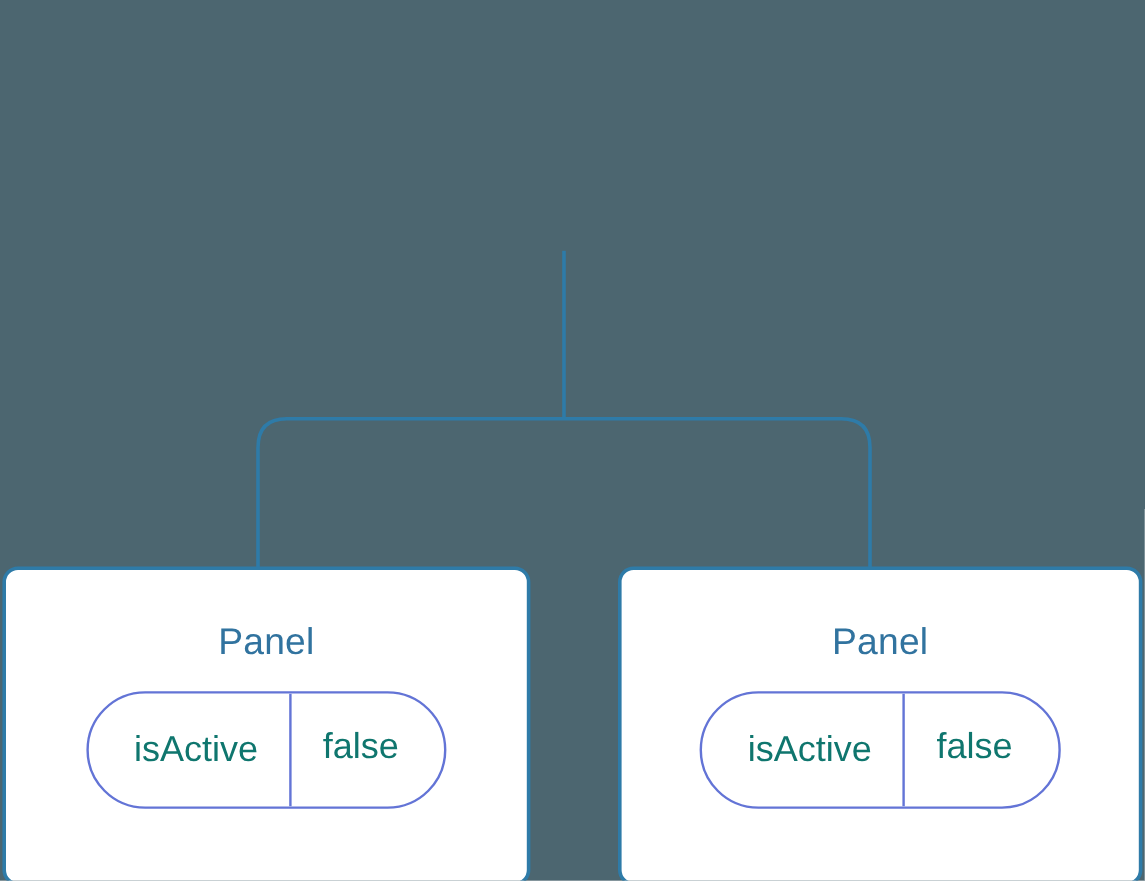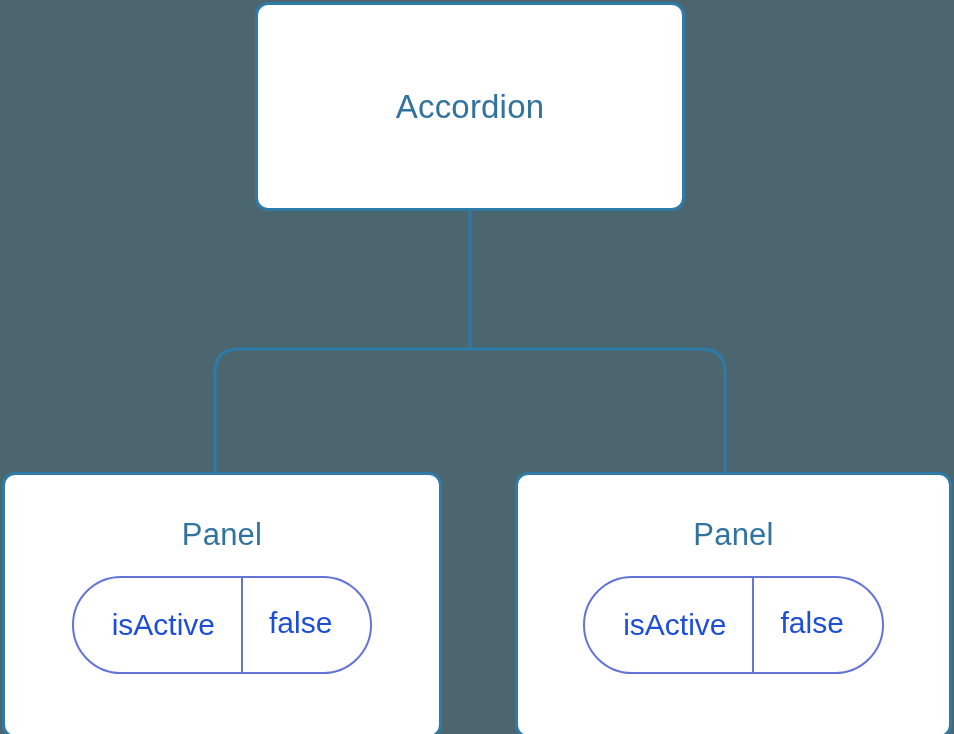--- a/index.html
+++ b/index.html
@@ -90,21 +90,21 @@
     background: #ffffff;
     height: 94px;
     overflow: hidden;
   }
 
   .prop-key,
   .prop-val {
     display: flex;
     align-items: center;
     justify-content: center;
-    color: #1d4ed8;
+    color: #0f766e;
     font-size: 30px;
     font-weight: 400;
     white-space: nowrap;
     box-sizing: border-box;
   }
 
   .prop-key {
     padding: 0 26px 0 38px;
     border-right: 2px solid #6374d6;
   }
@@ -120,23 +120,20 @@
 
   <svg id="connectors" viewBox="0 0 954 734" width="954" height="734" xmlns="http://www.w3.org/2000/svg">
 
     <path d="M 470 209 L 470 349" fill="none" stroke="#2e7ba8" stroke-width="3"></path>
 
     <path d="M 470 349 L 239 349 Q 215 349 215 373 L 215 474" fill="none" stroke="#2e7ba8" stroke-width="3" stroke-linecap="butt" stroke-linejoin="round"></path>
 
     <path d="M 470 349 L 701 349 Q 725 349 725 373 L 725 474" fill="none" stroke="#2e7ba8" stroke-width="3" stroke-linecap="butt" stroke-linejoin="round"></path>
   </svg>
 
-  <div class="node node-root">
-    <span class="node-title">Accordion</span>
-  </div>
 
   <div class="node node-child left">
     <span class="node-title">Panel</span>
     <div class="prop-pill">
       <span class="prop-key">isActive</span>
       <span class="prop-val">false</span>
     </div>
   </div>
 
   <div class="node node-child right">

